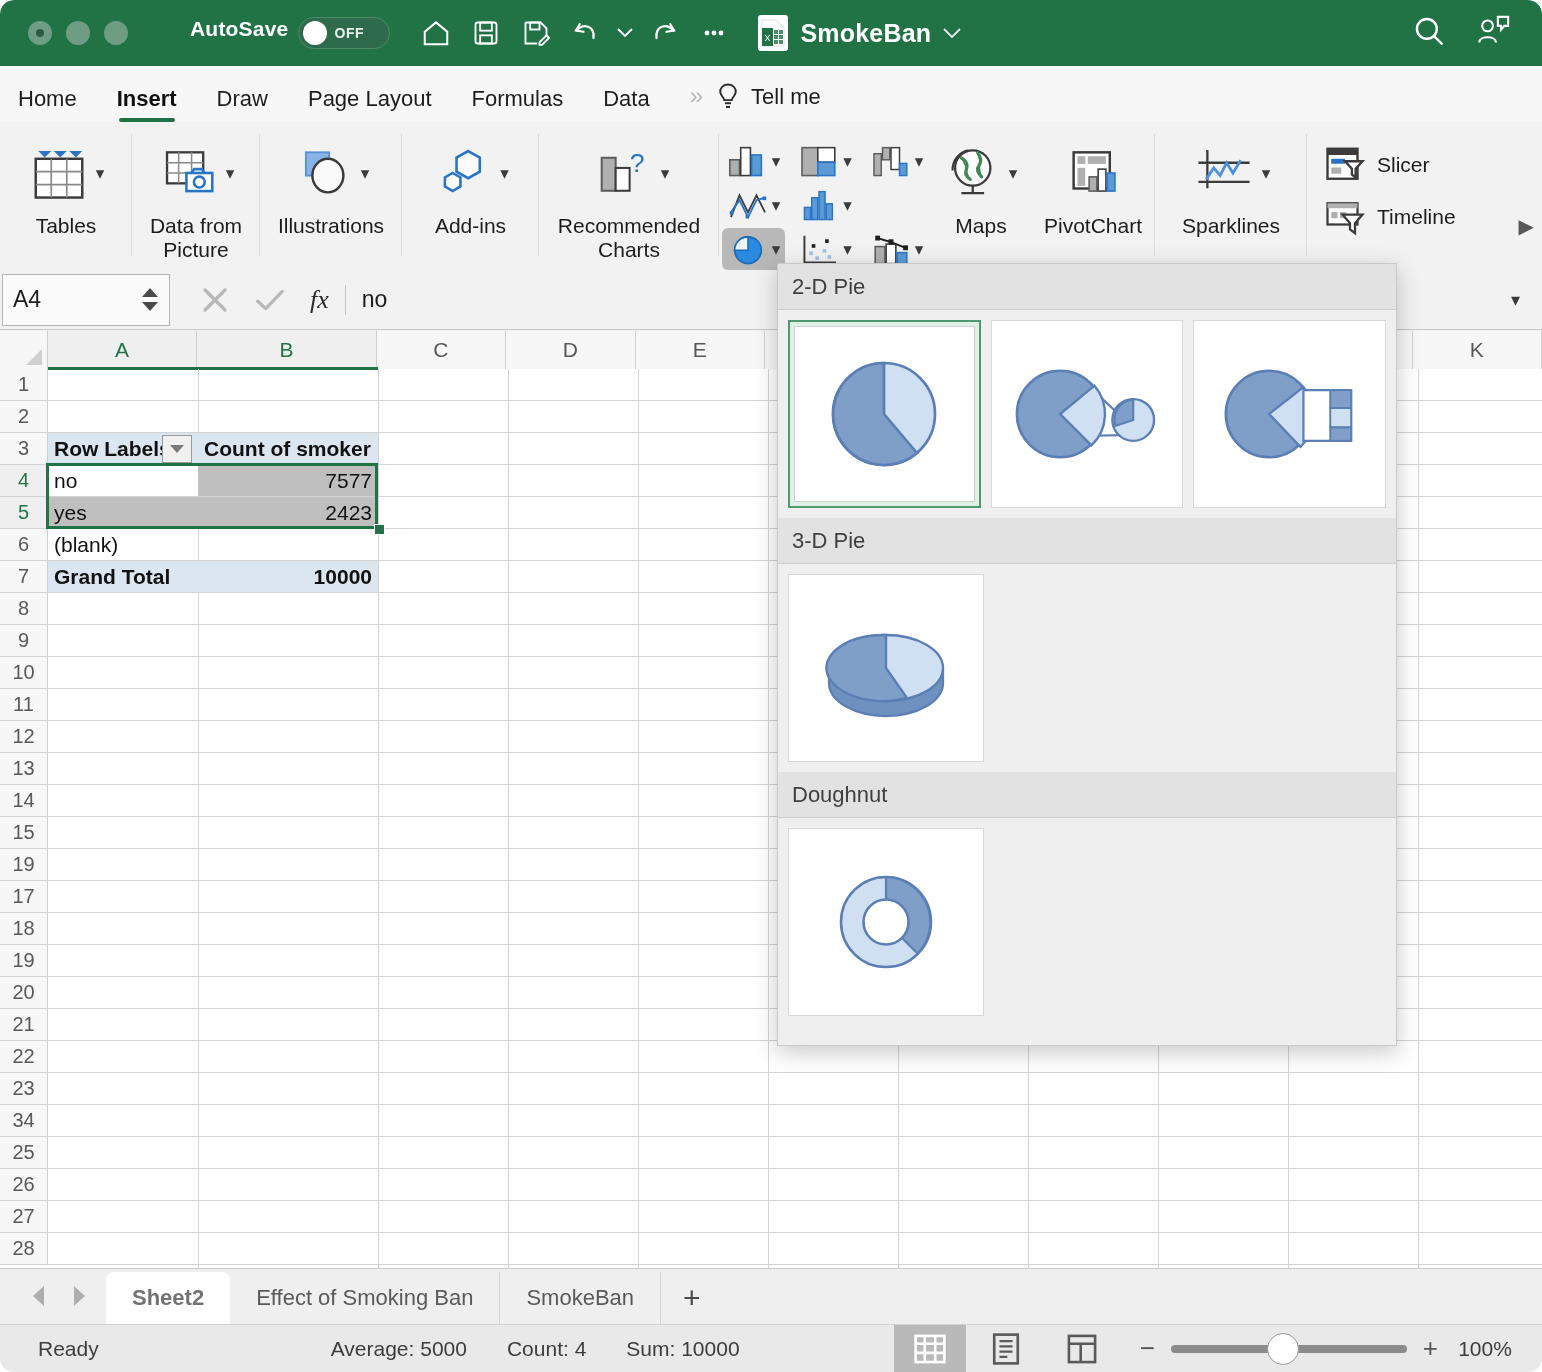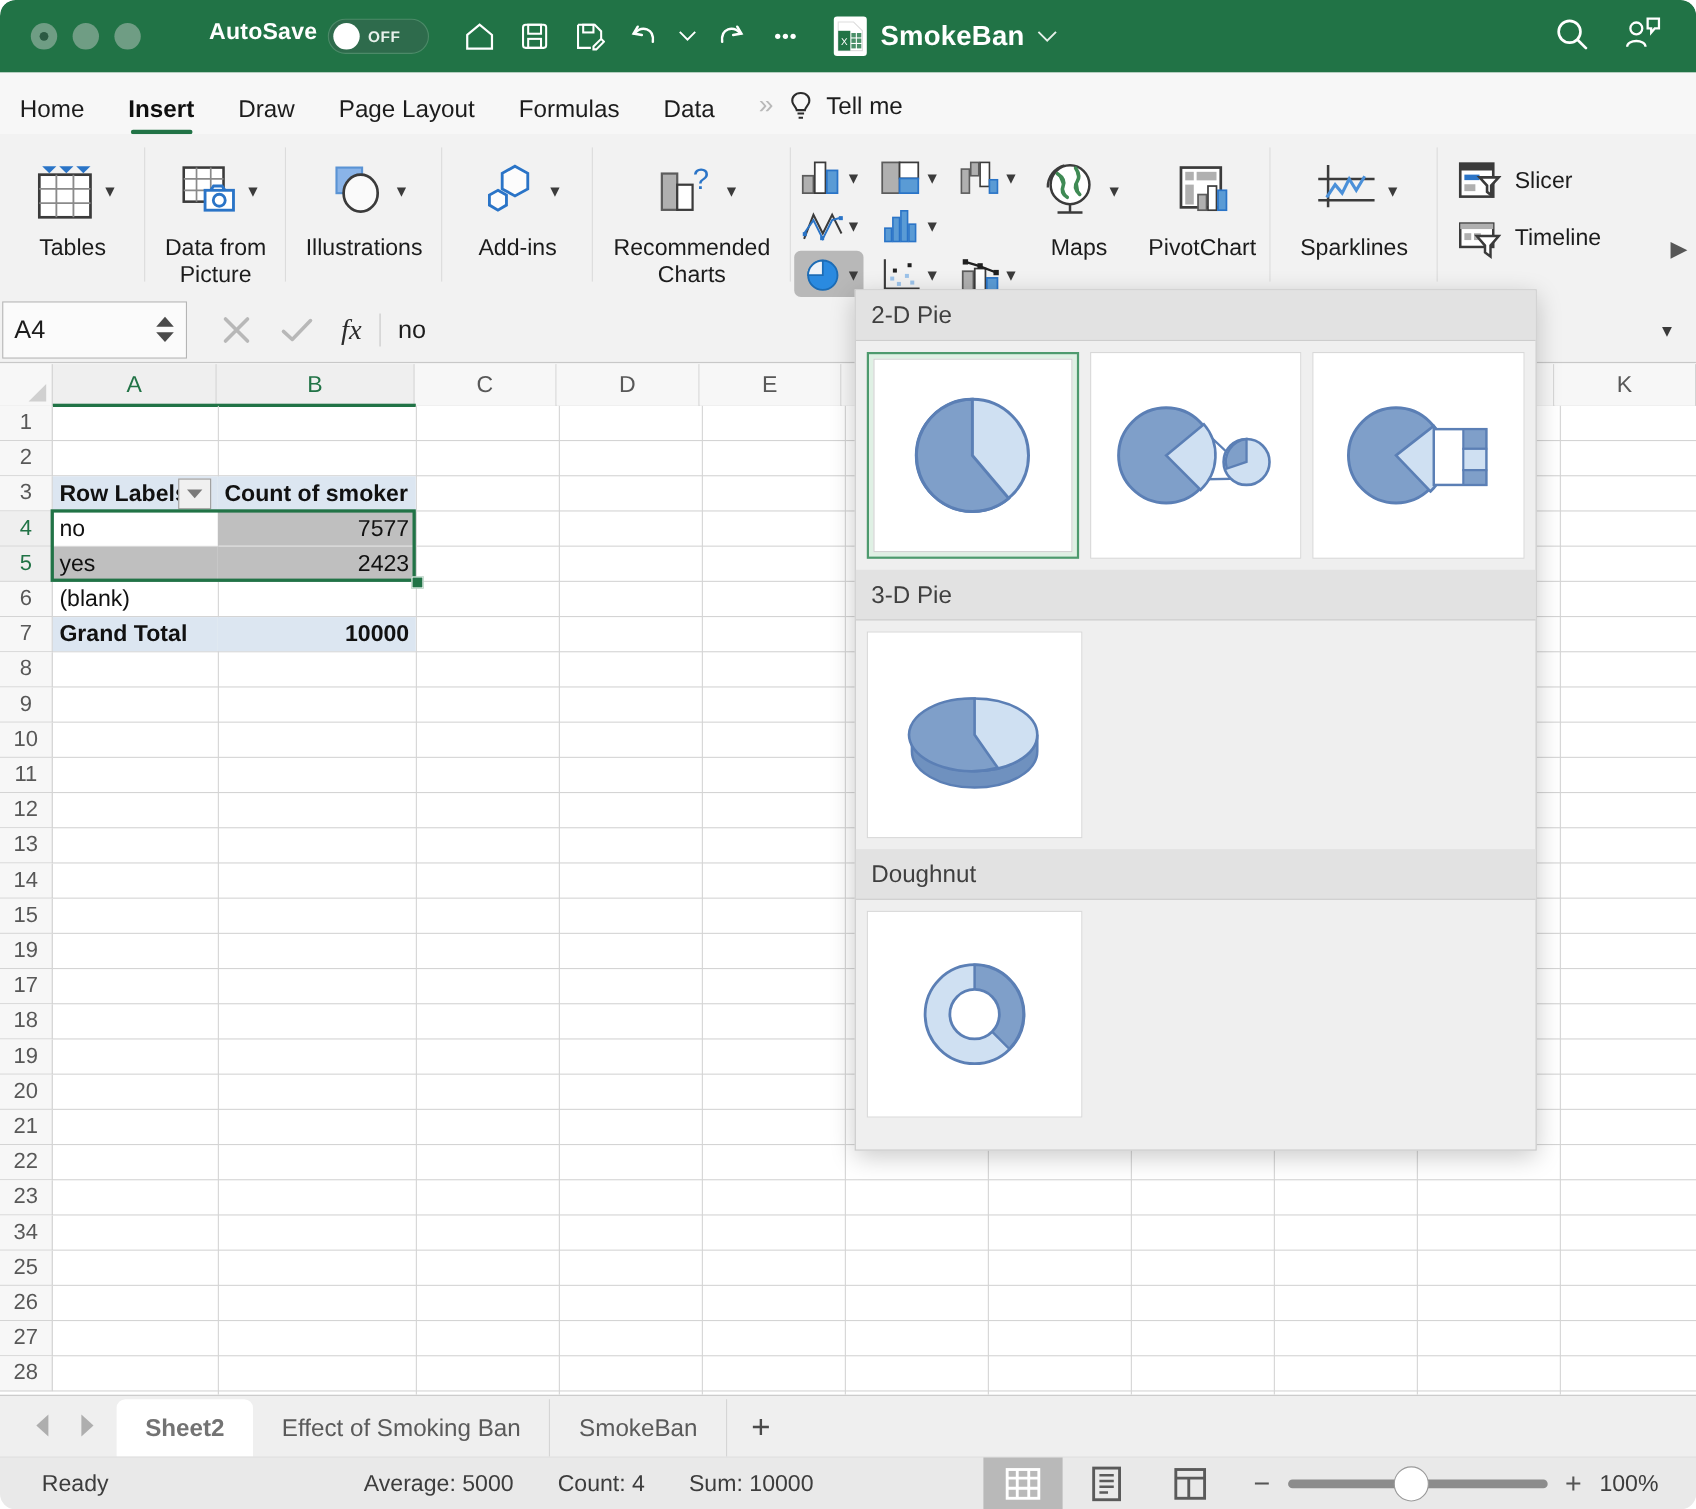--- a/index.html
+++ b/index.html
@@ -235,21 +235,21 @@
   .status-stats { display: flex; gap: 40px; margin-left: 232px; font-size: 21px; color: #3d3d3d; }
   .view-btns { margin-left: auto; display: flex; align-items: center; gap: 4px; }
   .vbtn { width: 72px; height: 48px; display: flex; align-items: center; justify-content: center; }
   .vbtn.active { background: #b9b9b9; }
   .zoom-wrap { display: flex; align-items: center; gap: 16px; margin-left: 22px; margin-right: 26px; }
   .zoom-track { width: 236px; height: 8px; background: #8c8c8c; border-radius: 4px; position: relative; }
   .zoom-knob {
     position: absolute; left: 96px; top: -12px; width: 32px; height: 32px;
     border-radius: 50%; background: #ffffff; border: 1px solid #9a9a9a;
   }
-  .zoom-pct { font-size: 21px; color: #3d3d3d; min-width: 62px; text-align: left; }
+  .zoom-pct { font-size: 21px; color: #3d3d3d; min-width: 62px; text-align: center; }
   .sign { font-size: 26px; color: #555; }
 </style>
 </head>
 <body>
 
 <div id="app">
 
   <div class="titlebar">
     <div class="traffic">
       <div class="tl-dot first"></div>

